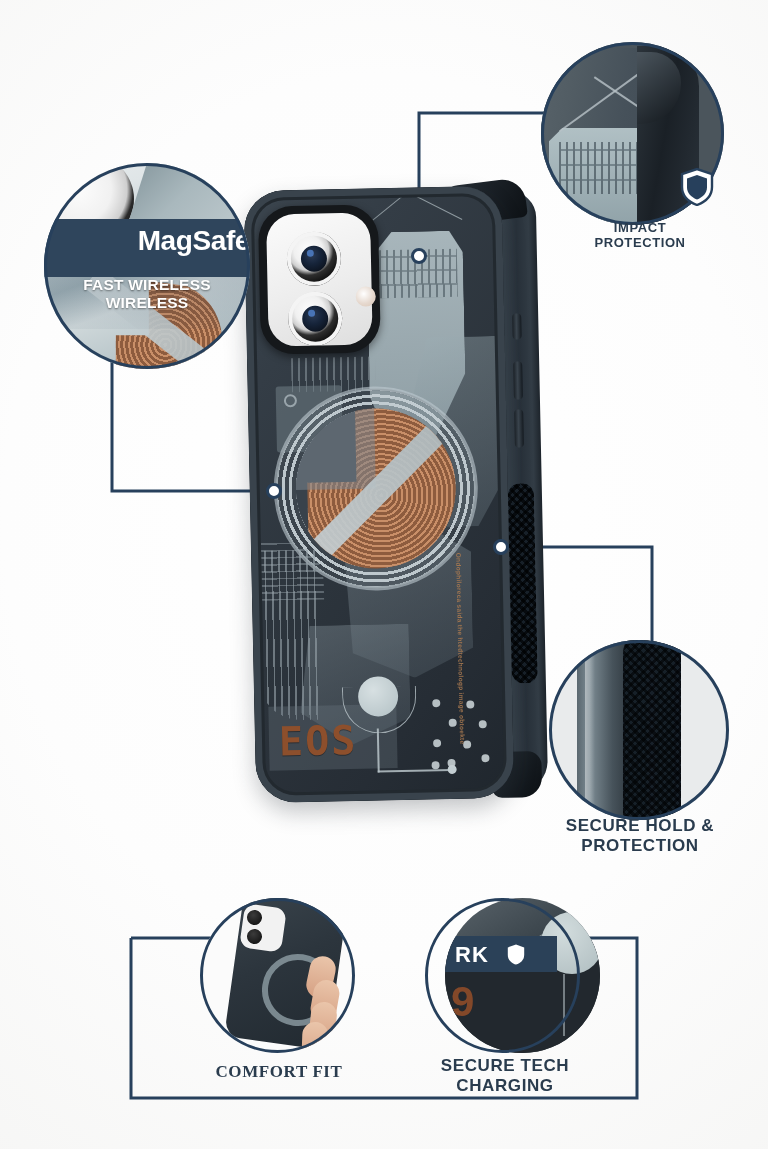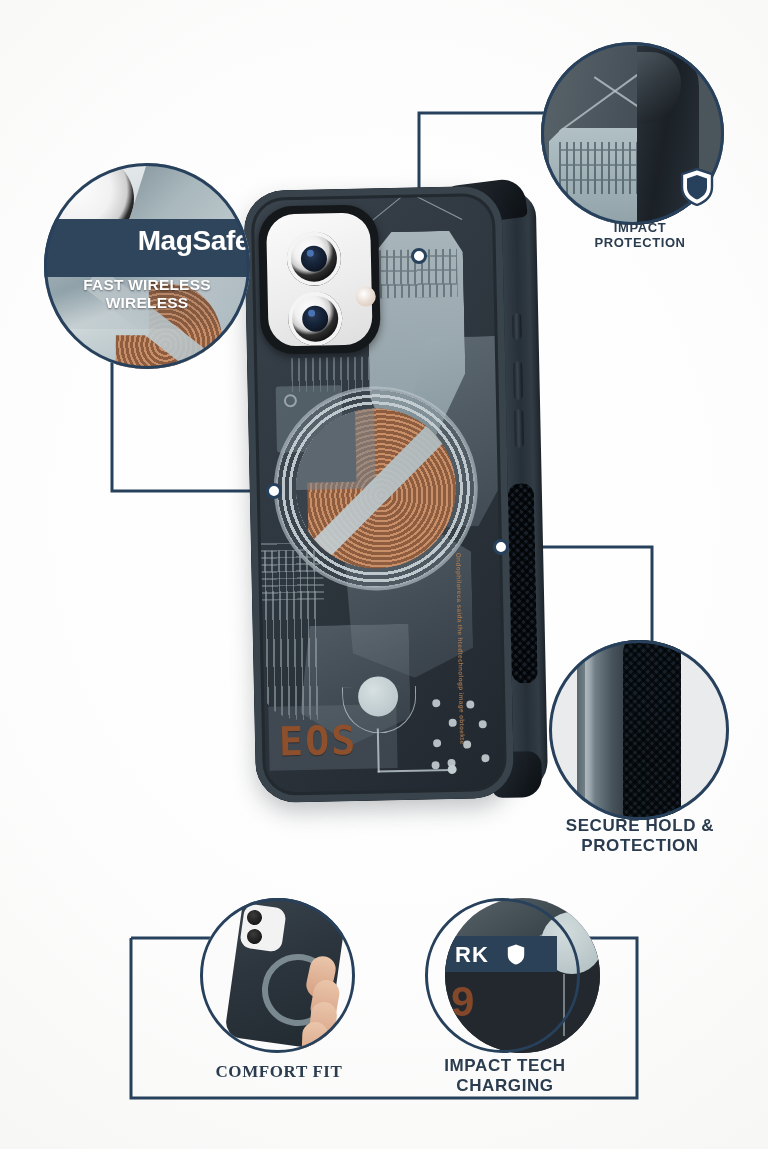--- a/index.html
+++ b/index.html
@@ -404,21 +404,21 @@
     <div class="ln"></div>
     <div class="band"></div>
     <div class="rk">RK</div>
     <svg class="shd" viewBox="0 0 18 21" xmlns="http://www.w3.org/2000/svg">
       <path d="M9 0.6 L17.2 3.4 V11 C17.2 16 13.4 19.2 9 20.6 C4.6 19.2 0.8 16 0.8 11 V3.4 Z" fill="#ffffff"></path>
     </svg>
     <div class="nine">9</div>
   </div>
   <div class="callout-ring" style="left:425px;top:898px;width:155px;height:155px;"></div>
   <div class="cap" id="cap-unique">
-    <span>IMPACT TECH</span><br>
+    <span>SECURE TECH</span><br>
     <span>CHARGING</span>
   </div>
 
   <div class="hotdot" style="left:411px;top:248px"></div>
   <div class="hotdot" style="left:266px;top:483px"></div>
   <div class="hotdot" style="left:493px;top:539px"></div>
 
 </div>
 
 </body></html>

